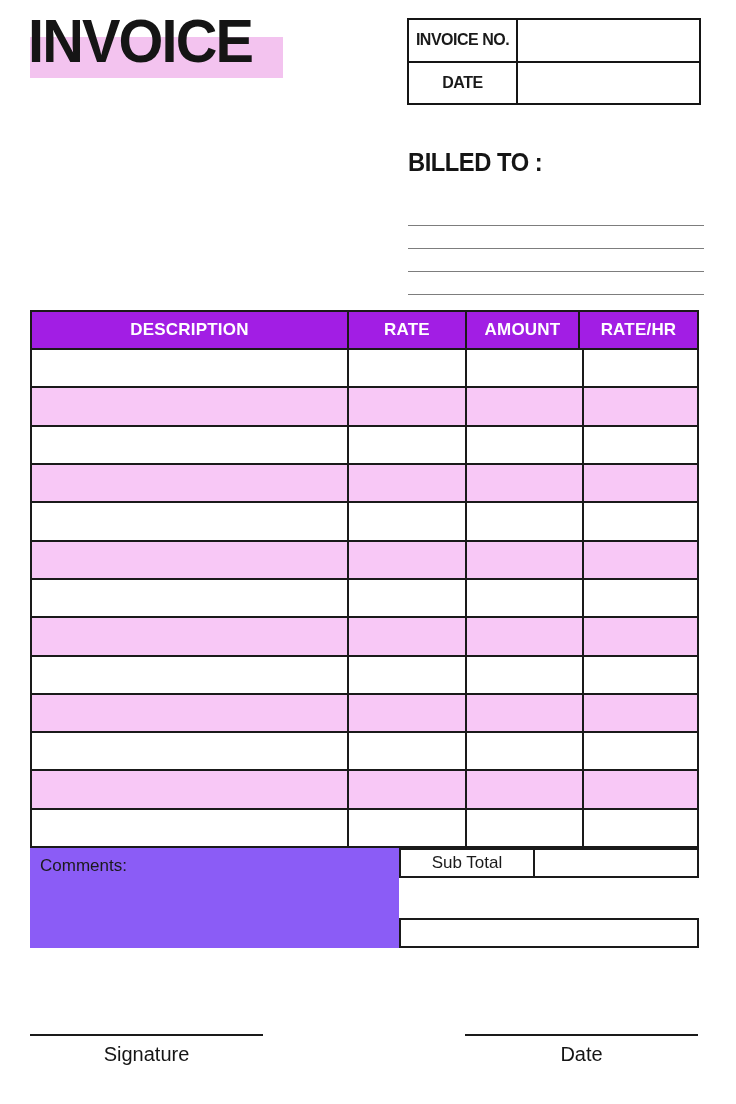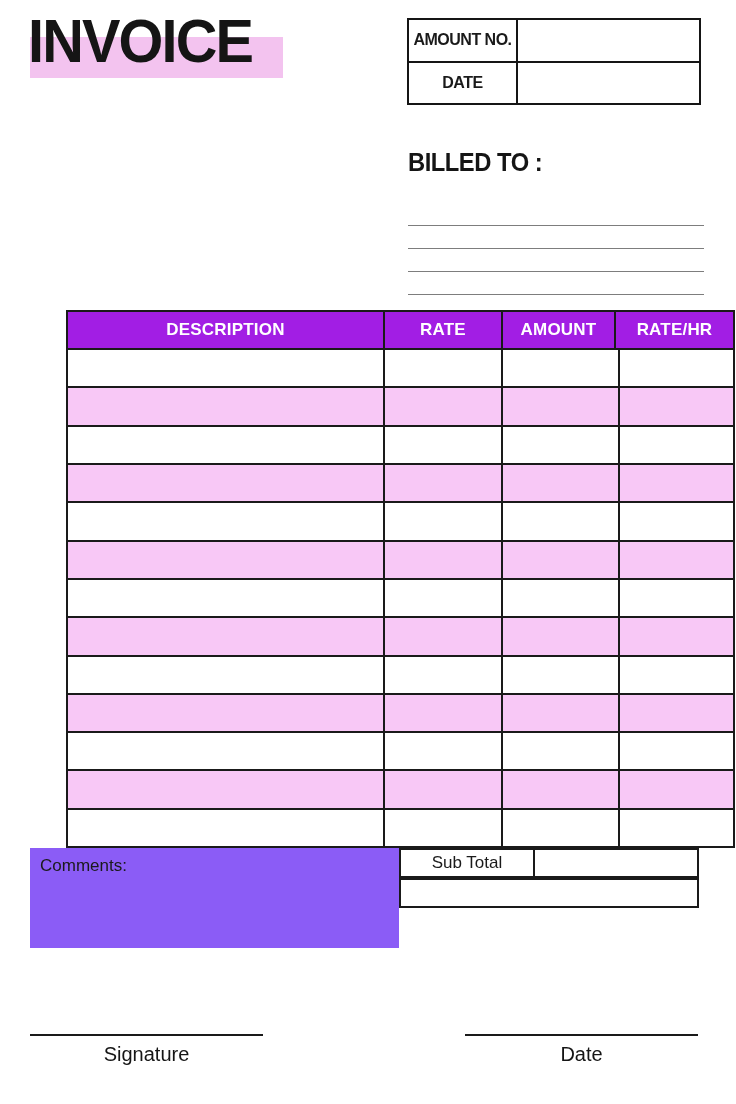--- a/index.html
+++ b/index.html
@@ -55,21 +55,21 @@
     white-space: nowrap;
   }
   .fill-line {
     height: 22px; border-bottom: 1.5px solid #7d7d7d; width: 100%;
   }
 
   
   .items-table {
     position: absolute; left: 30px; top: 310px; width: 669px; height: 538px;
     border: 2px solid #1a1a1a; box-sizing: border-box;
-    display: flex; flex-direction: column; margin-left: 36px;
+    display: flex; flex-direction: column;
   }
   .thead {
     display: flex; height: 36px; flex: none;
     border-bottom: 2px solid #1a1a1a;
   }
   .tbody { display: flex; flex-direction: column; flex: 1; }
   .trow { display: flex; flex: 1; border-bottom: 2px solid #1a1a1a; }
   .trow:last-child { border-bottom: none; }
   .hcell, .tcell { box-sizing: border-box; border-right: 2px solid #1a1a1a; }
   .hcell:last-child, .tcell:last-child { border-right: none; }
@@ -85,21 +85,21 @@
   .trow.alt .tcell { background: #f8c8f6; }
 
   
   .bottom-section { position: absolute; left: 30px; top: 848px; width: 669px; height: 100px; }
   .comments-box {
     position: absolute; left: 0; top: 0; width: 369px; height: 100px;
     background: #8b5cf6; box-sizing: border-box; padding: 8px 10px;
   }
   .comments-label { font-size: 17px; color: #1a1a1a; }
   .totals { position: absolute; left: 369px; top: 0; width: 300px; height: 100px;
-    display: flex; flex-direction: column; justify-content: flex-start; }
+    display: flex; flex-direction: column; justify-content: space-between; }
   .total-row {
     display: flex; height: 30px; border: 2px solid #1a1a1a; box-sizing: border-box;
     background: #ffffff;
   }
   .total-label {
     width: 134px; flex: none; border-right: 2px solid #1a1a1a; box-sizing: border-box;
     display: flex; align-items: center; justify-content: center;
     font-size: 17px; color: #1a1a1a;
   }
   .total-value { flex: 1; background: #ffffff; }
@@ -116,21 +116,21 @@
 
 <div class="page">
 
   <div class="title-wrap">
     <div class="title-highlight" style="background: rgb(243, 195, 239);"></div>
     <h1 class="page-title">INVOICE</h1>
   </div>
 
   <div class="meta-box">
     <div class="meta-row">
-      <div class="meta-label">AMOUNT NO.</div>
+      <div class="meta-label">INVOICE NO.</div>
       <div class="meta-value"></div>
     </div>
     <div class="meta-row">
       <div class="meta-label">DATE</div>
       <div class="meta-value"></div>
     </div>
   </div>
 
 
   <div class="party billed">

